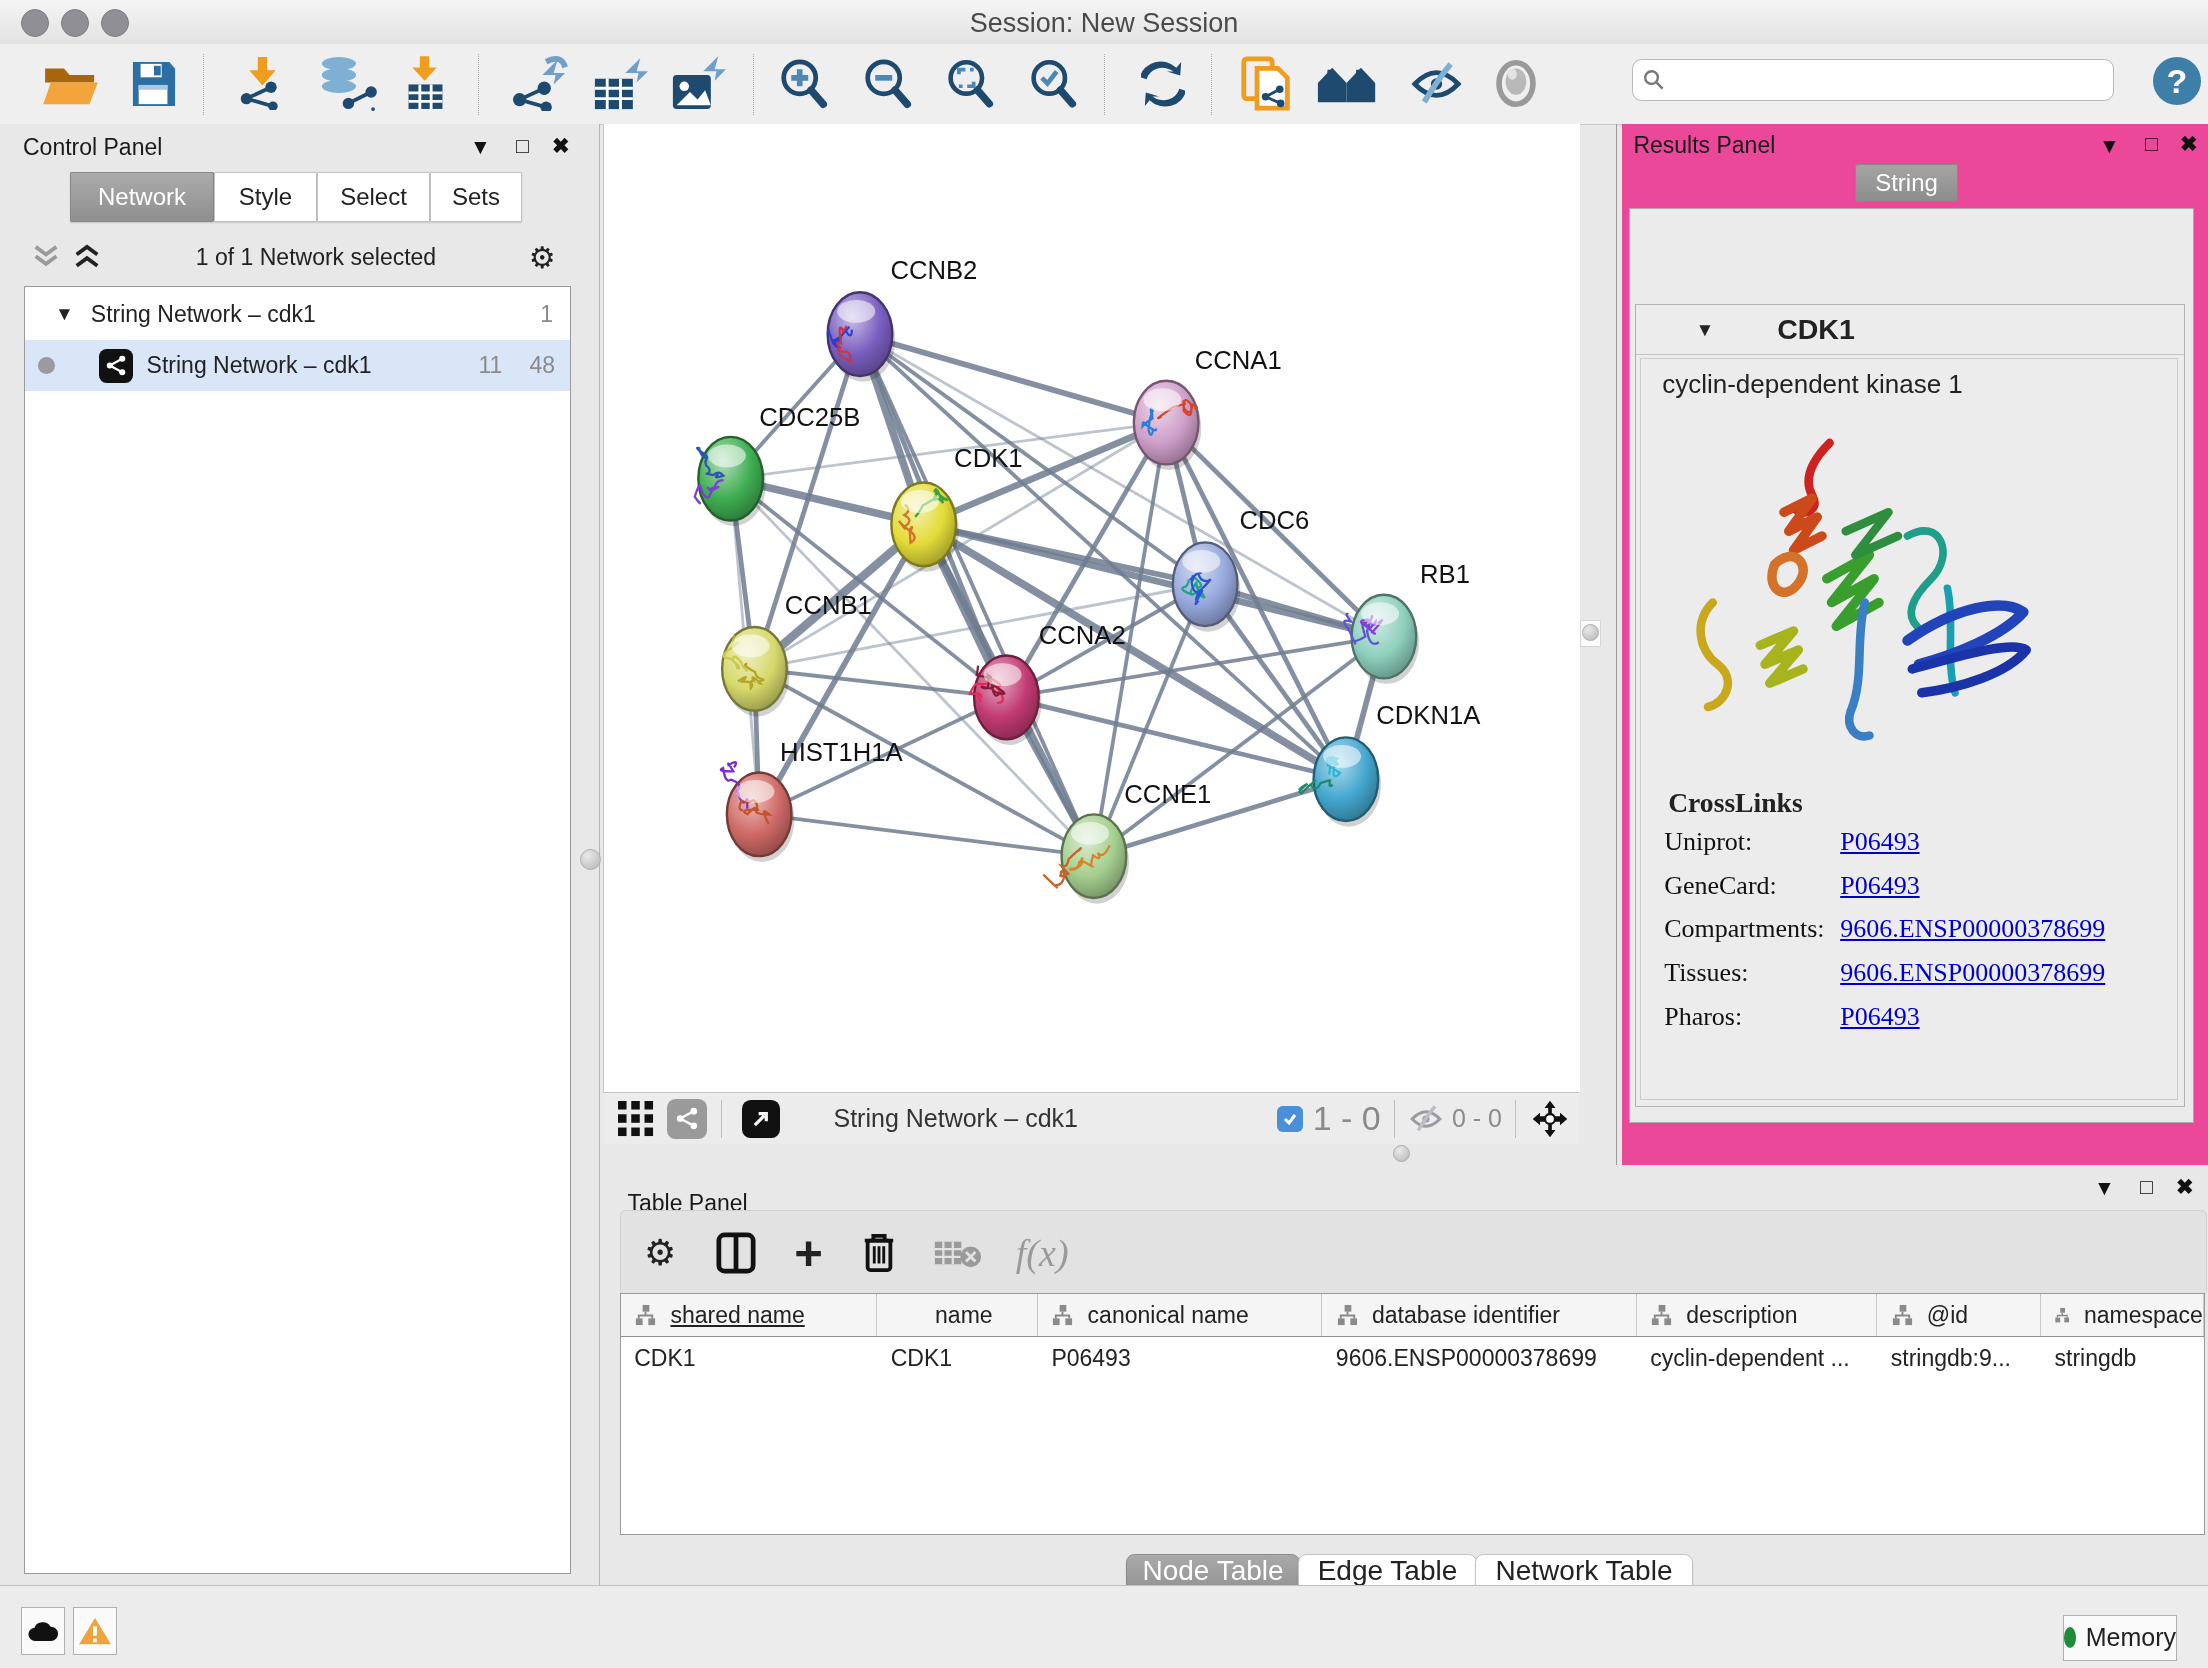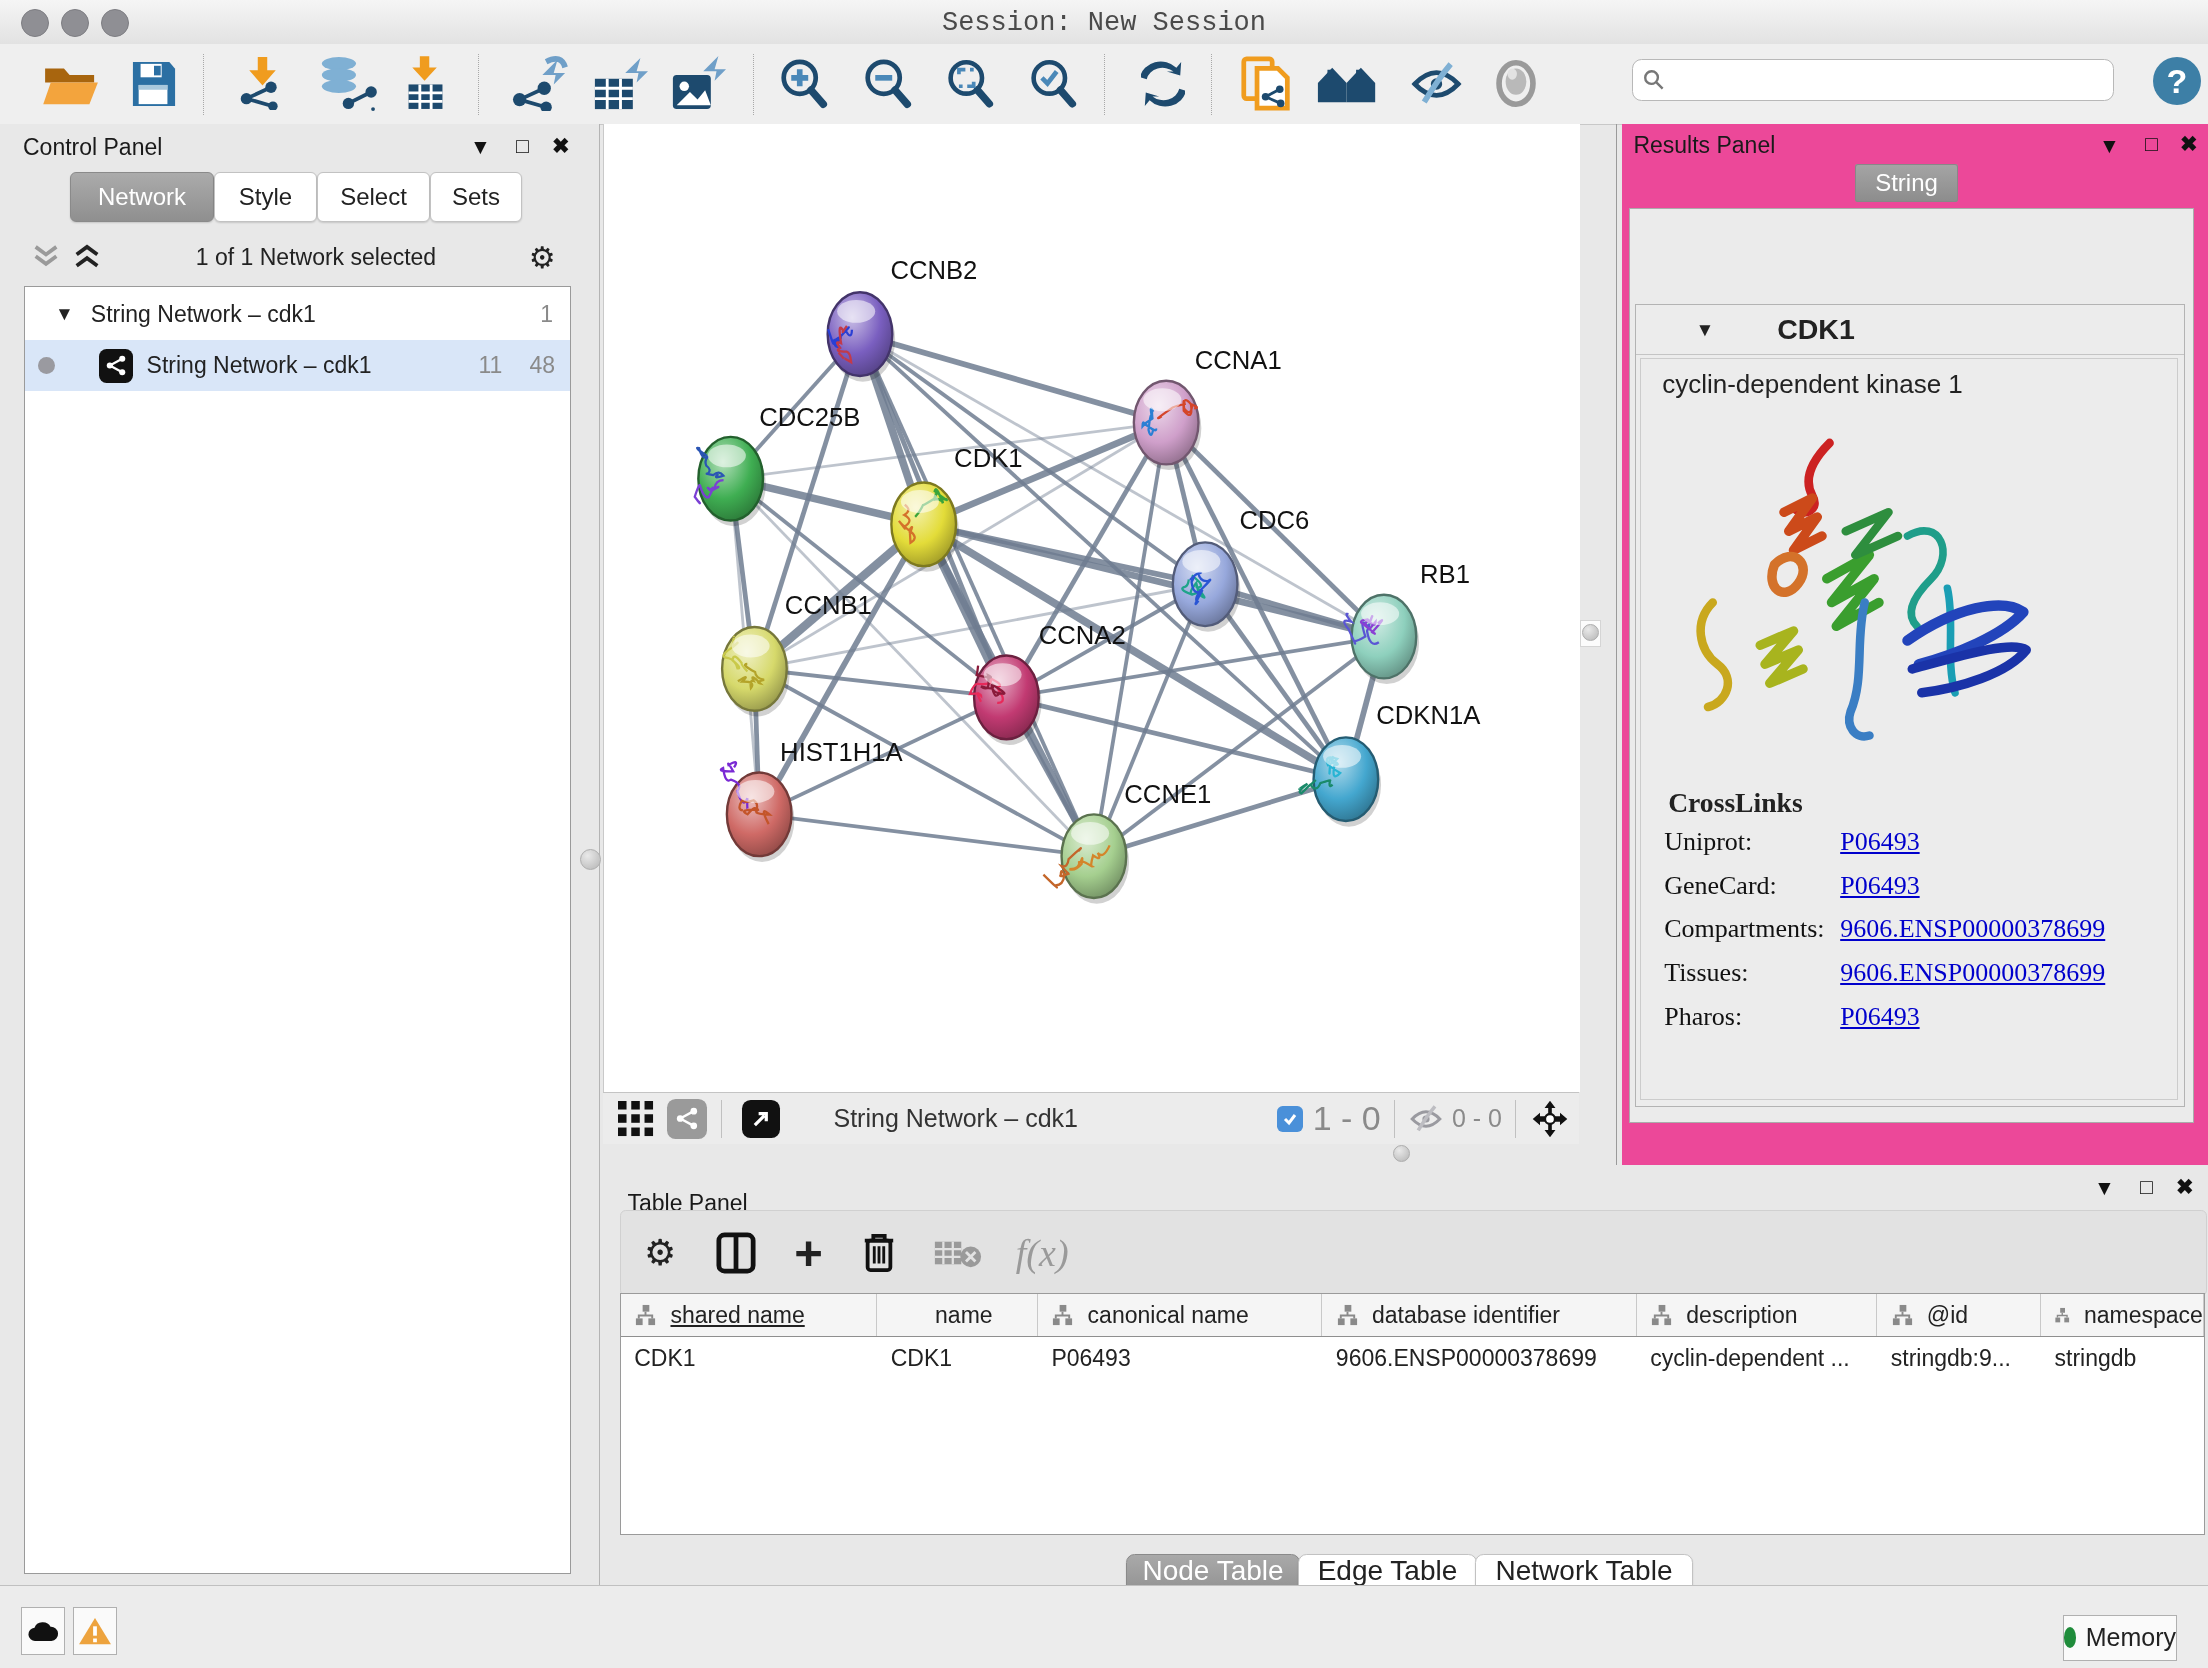--- a/index.html
+++ b/index.html
@@ -1,39 +1,39 @@
 <!DOCTYPE html>
 <html style="font-size:15px"><head>
 <meta charset="utf-8">
 <style>
   html,body{margin:0;padding:0;background:#d0d0d0;}
   #root{position:relative;width:2208px;height:1668px;background:#e8e8e8;overflow:hidden;
         font-family:"Liberation Sans",sans-serif;color:#222;}
   .abs{position:absolute;}
   
   #titlebar{left:0;top:0;width:2208px;height:44px;background:linear-gradient(#f5f5f5,#e2e2e2);
-            border-bottom:1px solid #c3c3c3;font-family:Liberation Mono, monospace;}
+            border-bottom:1px solid #c3c3c3;}
   .tl{position:absolute;top:8.6px;width:26px;height:26px;border-radius:50%;background:#8f8f94;border:1px solid #7d7d82;}
   #win-title{position:absolute;top:7.6px;left:0;width:100%;text-align:center;font-size:27px;color:#4a4a4a;}
   
   #toolbar{left:0;top:44px;width:2208px;height:80px;background:#efefef;border-bottom:1px solid #c8c8c8;}
   .tbi{position:absolute;top:13.3px;height:53px;display:flex;align-items:center;justify-content:center;cursor:default;}
   .tsep{position:absolute;top:9.5px;height:61px;width:0;border-left:1.9px dotted #a8a8a8;}
   #searchbox{position:absolute;left:1632px;top:15px;width:480px;height:40px;background:#fff;border:1.9px solid #b8b8b8;
              border-radius:9.5px;display:flex;align-items:center;}
   #searchbox input{border:none;outline:none;flex:1;font-size:23px;background:transparent;margin-left:7.6px;font-family:"Liberation Sans",sans-serif;}
   .mag{font-size:27px;color:#777;margin-left:11.4px;transform:rotate(-45deg);}
   #help-btn{position:absolute;left:2153px;top:13.3px;width:48px;height:48px;border-radius:50%;background:#3d7fa6;
             color:#fff;font-size:34px;font-weight:bold;display:flex;align-items:center;justify-content:center;}
   
   .panel-title{font-size:23px;color:#1a1a1a;}
   .hdr-ico{font-size:21px;color:#111;}
   
   #control-panel{left:0;top:124px;width:599px;height:1461px;background:#e8e8e8;border-right:1.9px solid #b4b4b4;}
-  .tab{position:absolute;top:0;height:48px;background:#fff;border:1px solid #c2c2c2;border-radius:6px;
+  .tab{position:absolute;top:0;height:48px;background:#fff;border:1px solid #c2c2c2;border-radius:1px;
        display:flex;align-items:center;justify-content:center;font-size:24px;box-shadow:0 1px 1.9px rgba(0,0,0,.15);}
   .tab.sel{background:linear-gradient(#ababab,#8f8f8f);color:#fff;border-color:#8a8a8a;}
   #cp-tree{position:absolute;left:24px;top:162px;width:545px;height:1286px;background:#fff;border:1.9px solid #9a9a9a;}
   .tree-row{position:absolute;left:0;width:100%;height:51px;display:flex;align-items:center;font-size:23px;}
   .cnt{color:#8a8a8a;}
   .share-sq{width:34px;height:34px;border-radius:7.6px;background:#111;display:flex;align-items:center;justify-content:center;}
   
   #canvas{left:603px;top:124px;width:976px;height:968px;background:#fff;border-left:1px solid #c9c9c9;}
   #net-bar{left:603px;top:1092px;width:976px;height:51px;background:#ececec;border-top:1px solid #c4c4c4;
            display:flex;align-items:center;}

